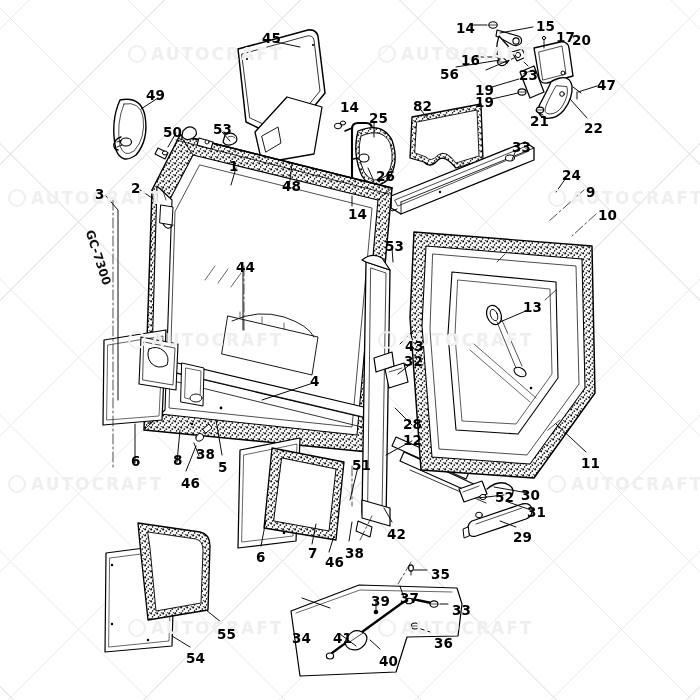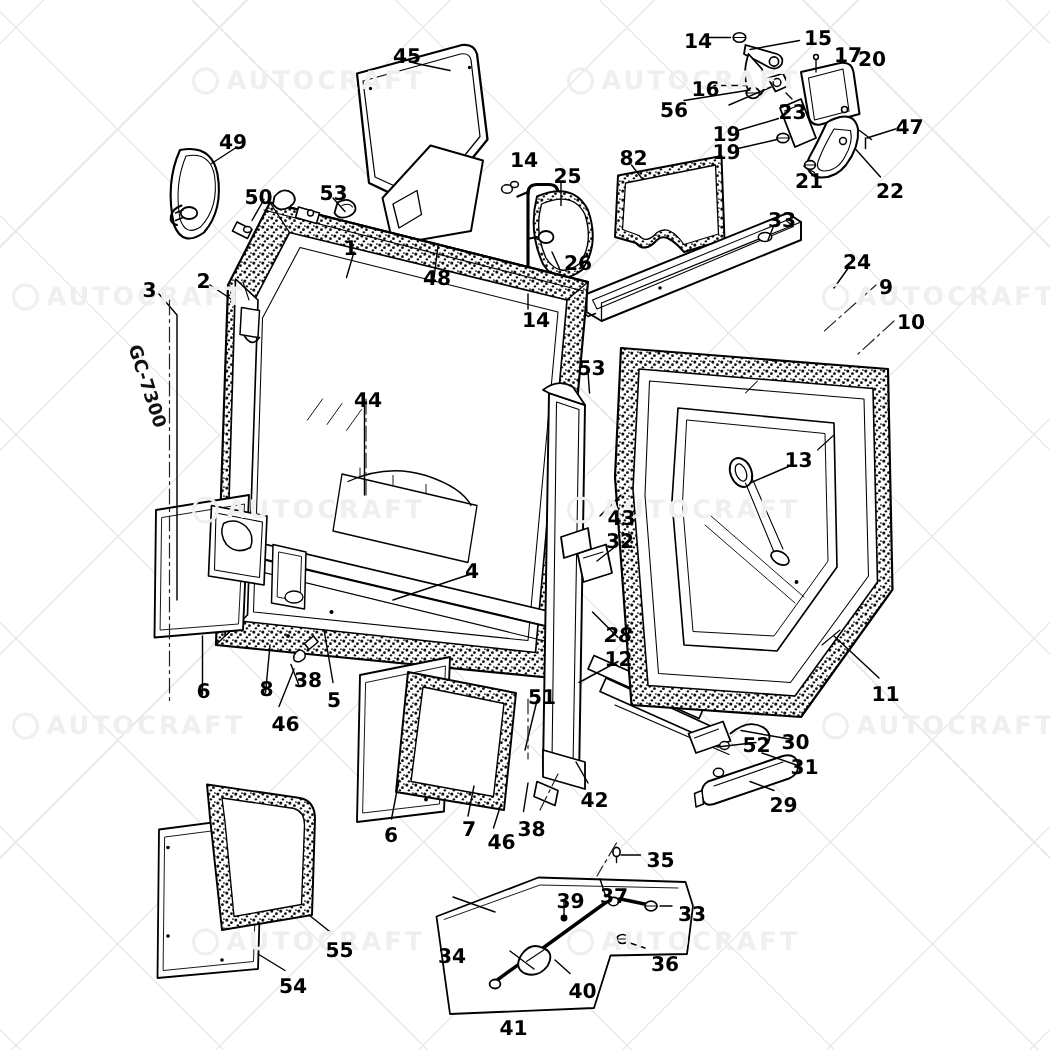--- a/index.html
+++ b/index.html
@@ -405,21 +405,21 @@
       <div class="num" style="left: 282px; top: 180px;">48</div>
       <div class="num" style="left: 348px; top: 208px;">14</div>
       <div class="num" style="left: 131px; top: 182px;">2</div>
       <div class="num" style="left: 95px; top: 188px;">3</div>
       <div class="num" style="left: 385px; top: 240px;">53</div>
       <div class="num" style="left: 236px; top: 261px;">44</div>
       <div class="num" style="left: 523px; top: 301px;">13</div>
       <div class="num" style="left: 405px; top: 340px;">43</div>
       <div class="num" style="left: 404px; top: 355px;">32</div>
       <div class="num" style="left: 310px; top: 375px;">4</div>
-      <div class="num" style="left: 403px; top: 418px; font-style: italic;">28</div>
+      <div class="num" style="left: 403px; top: 418px;">28</div>
       <div class="num" style="left: 403px; top: 434px;">12</div>
       <div class="num" style="left: 581px; top: 457px;">11</div>
       <div class="num" style="left: 131px; top: 455px;">6</div>
       <div class="num" style="left: 173px; top: 454px;">8</div>
       <div class="num" style="left: 196px; top: 448px;">38</div>
       <div class="num" style="left: 218px; top: 461px;">5</div>
       <div class="num" style="left: 181px; top: 477px;">46</div>
       <div class="num" style="left: 352px; top: 459px;">51</div>
       <div class="num" style="left: 495px; top: 491px;">52</div>
       <div class="num" style="left: 521px; top: 489px;">30</div>
@@ -429,19 +429,19 @@
       <div class="num" style="left: 256px; top: 551px;">6</div>
       <div class="num" style="left: 308px; top: 547px;">7</div>
       <div class="num" style="left: 345px; top: 547px;">38</div>
       <div class="num" style="left: 325px; top: 556px;">46</div>
       <div class="num" style="left: 431px; top: 568px;">35</div>
       <div class="num" style="left: 292px; top: 632px;">34</div>
       <div class="num" style="left: 371px; top: 595px;">39</div>
       <div class="num" style="left: 400px; top: 592px;">37</div>
       <div class="num" style="left: 452px; top: 604px;">33</div>
       <div class="num" style="left: 434px; top: 637px;">36</div>
-      <div class="num" style="left: 333px; top: 632px; margin-top: 48px;">41</div>
+      <div class="num" style="left: 333px; top: 632px;">41</div>
       <div class="num" style="left: 379px; top: 655px;">40</div>
       <div class="num" style="left: 217px; top: 628px;">55</div>
       <div class="num" style="left: 186px; top: 652px;">54</div>
     </div>
 
 </div>
 
 </body></html>

